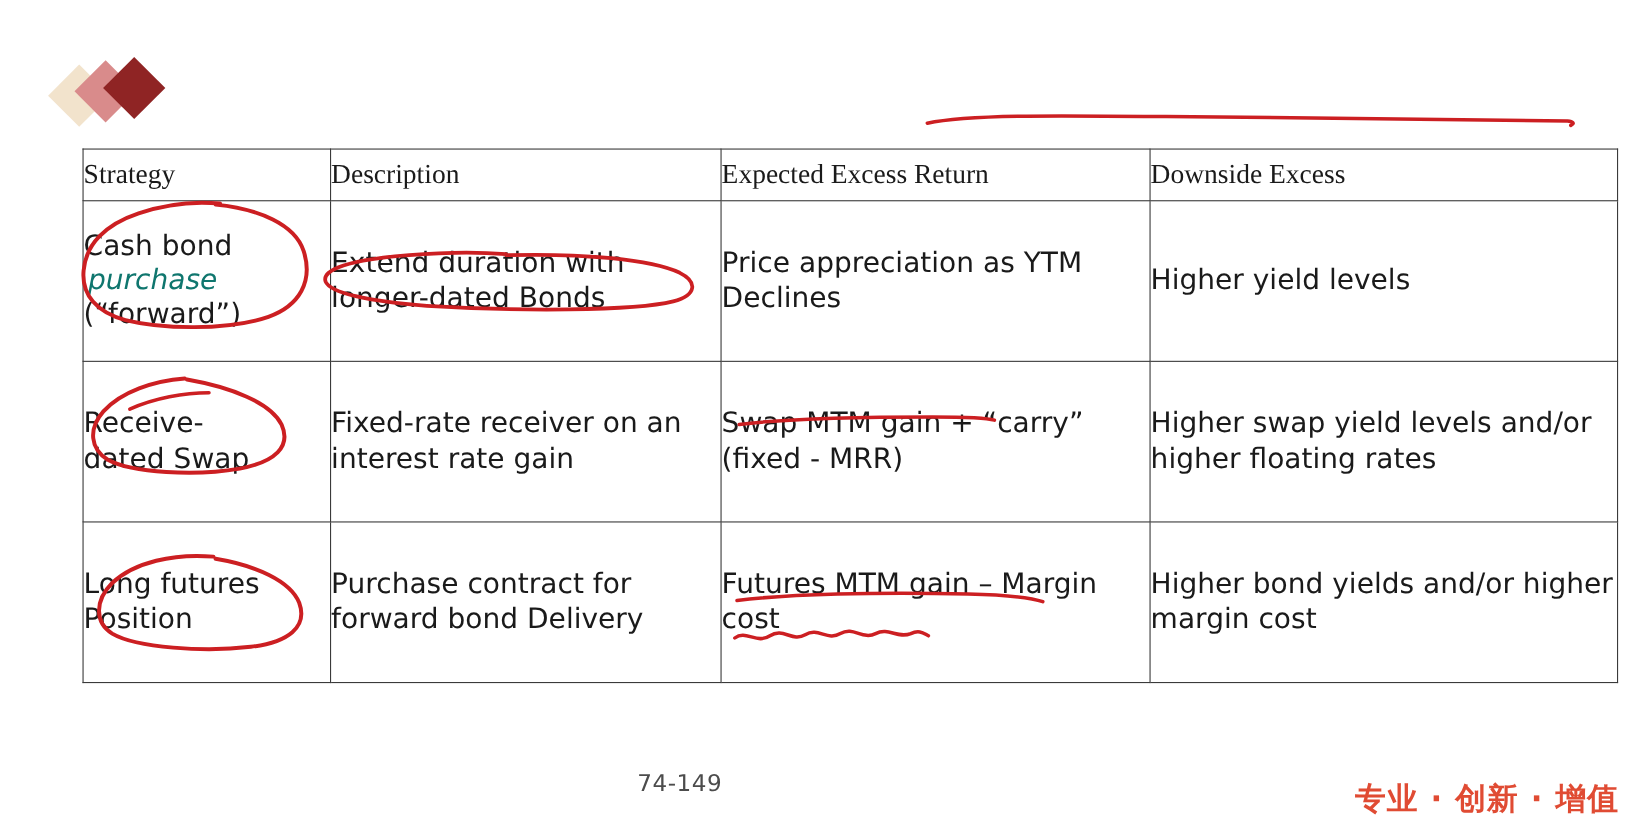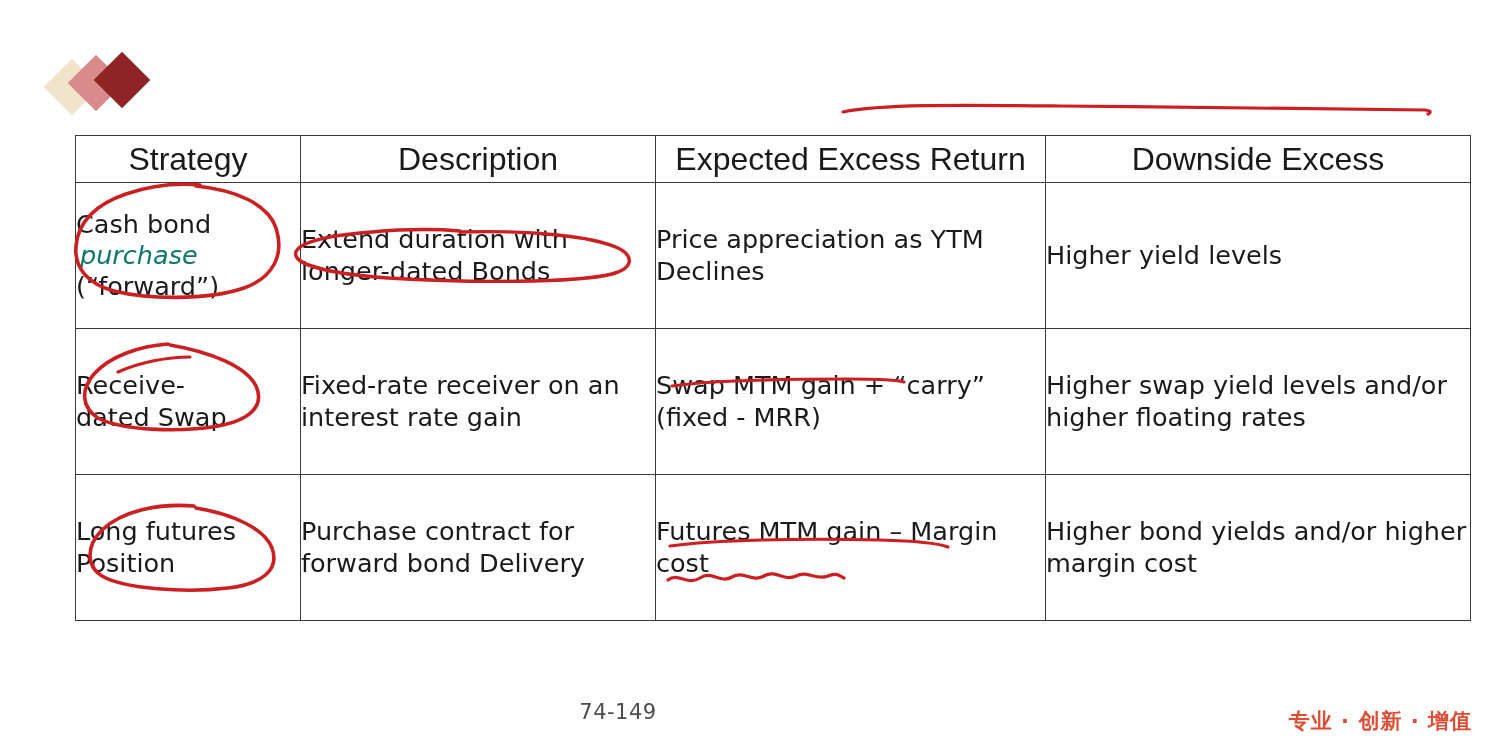--- a/index.html
+++ b/index.html
@@ -61,25 +61,25 @@
     table-layout: fixed;
   }
   #strategy-table td, #strategy-table th {
     border: 1.6px solid #3a3a3a;
     padding: 0;
     vertical-align: middle;
     background: #ffffff;
   }
   thead th {
     height: 46px;
-    font-size: 32px;
+    font-size: 25px;
     font-weight: normal;
     color: #1a1a1a;
-    text-align: center;
-    font-family: Liberation Sans, sans-serif;
+    text-align: left;
+    font-family: Liberation Serif, serif;
   }
   tbody td {
     font-size: 25.5px;
     line-height: 1.22;
     color: #1a1a1a;
     padding: 14px 14px 14px 18px;
     vertical-align: middle;
   }
   tbody tr { height: 146px; }
   .col-strategy    { width: 225px; }
@@ -109,21 +109,21 @@
     left: 0; top: 700px;
     width: 1236px;
     text-align: center;
     font-size: 21px;
     color: #4c4c4c;
     letter-spacing: 0.5px;
   }
   #slogan {
     position: absolute;
     right: 28px; top: 707px;
-    font-size: 21px;
+    font-size: 28px;
     font-weight: bold;
     color: #e04b33;
     letter-spacing: 1px;
     white-space: nowrap;
   }
 </style>
 </head>
 <body>
 
 <div id="title-bar">

